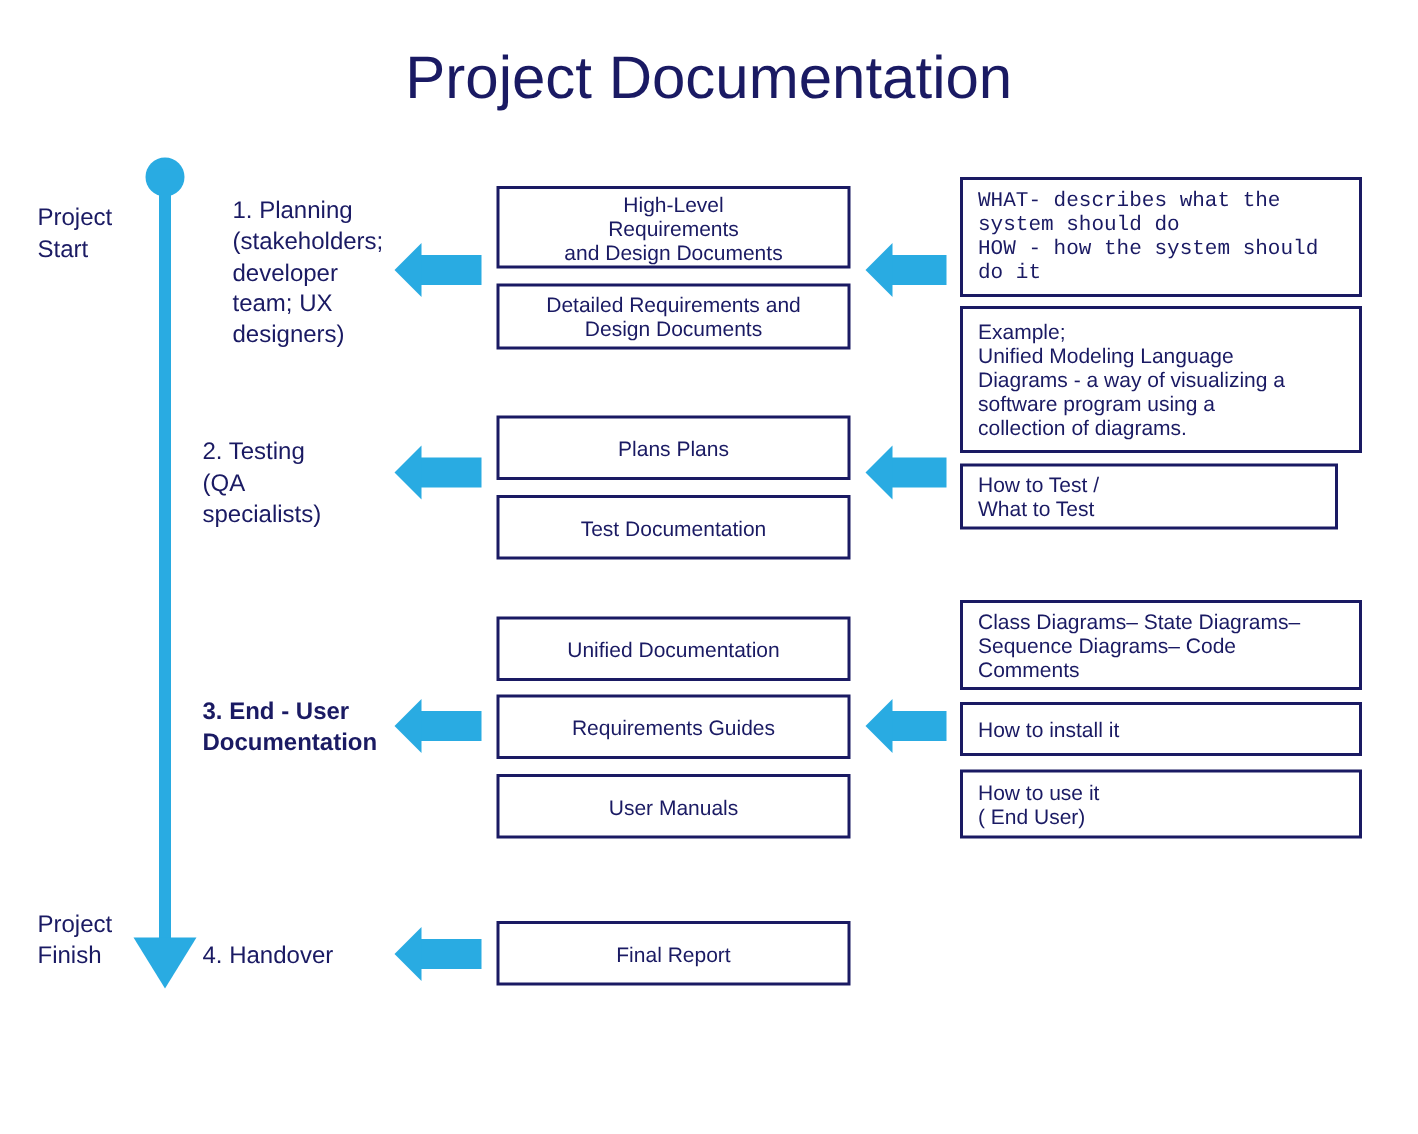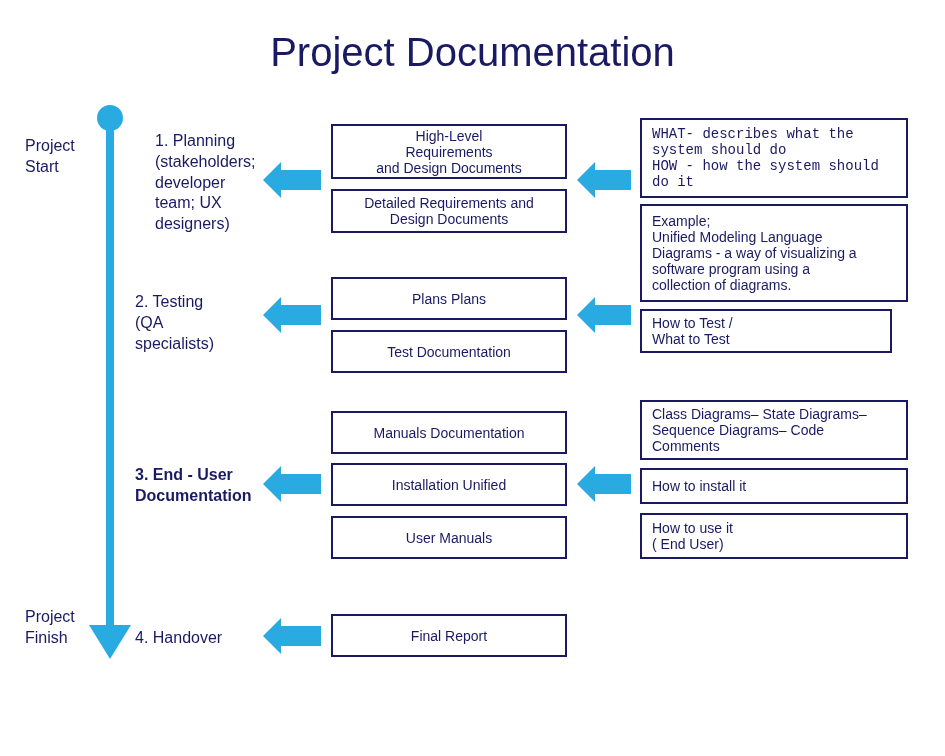--- a/index.html
+++ b/index.html
@@ -115,22 +115,22 @@
 Documentation</div>
 <div class="label" style="left:135px; top:628px; white-space:pre;">4. Handover</div>
 
 <div class="box center" style="left:331px; top:124px; width:236px; height:55px; white-space:pre;">High-Level
 Requirements
 and Design Documents</div>
 <div class="box center" style="left:331px; top:189px; width:236px; height:44px; white-space:pre;">Detailed Requirements and
 Design Documents</div>
 <div class="box center" style="left:331px; top:277px; width:236px; height:43px;">Plans Plans</div>
 <div class="box center" style="left:331px; top:330px; width:236px; height:43px;">Test Documentation</div>
-<div class="box center" style="left:331px; top:411px; width:236px; height:43px;">Manuals  Documentation</div>
-<div class="box center" style="left:331px; top:463px; width:236px; height:43px;">Installation Unified</div>
+<div class="box center" style="left:331px; top:411px; width:236px; height:43px;">Unified  Documentation</div>
+<div class="box center" style="left:331px; top:463px; width:236px; height:43px;">Requirements Guides</div>
 <div class="box center" style="left:331px; top:516px; width:236px; height:43px;">User Manuals</div>
 <div class="box center" style="left:331px; top:614px; width:236px; height:43px;">Final Report</div>
 
 <div class="box left" style="left:640px; top:118px; width:268px; height:80px; white-space:pre;font-family:Liberation Mono, monospace;">WHAT- describes what the
 system should do
 HOW - how the system should
 do it</div>
 <div class="box left" style="left:640px; top:204px; width:268px; height:98px; white-space:pre;">Example;
 Unified Modeling Language
 Diagrams - a way of visualizing a

